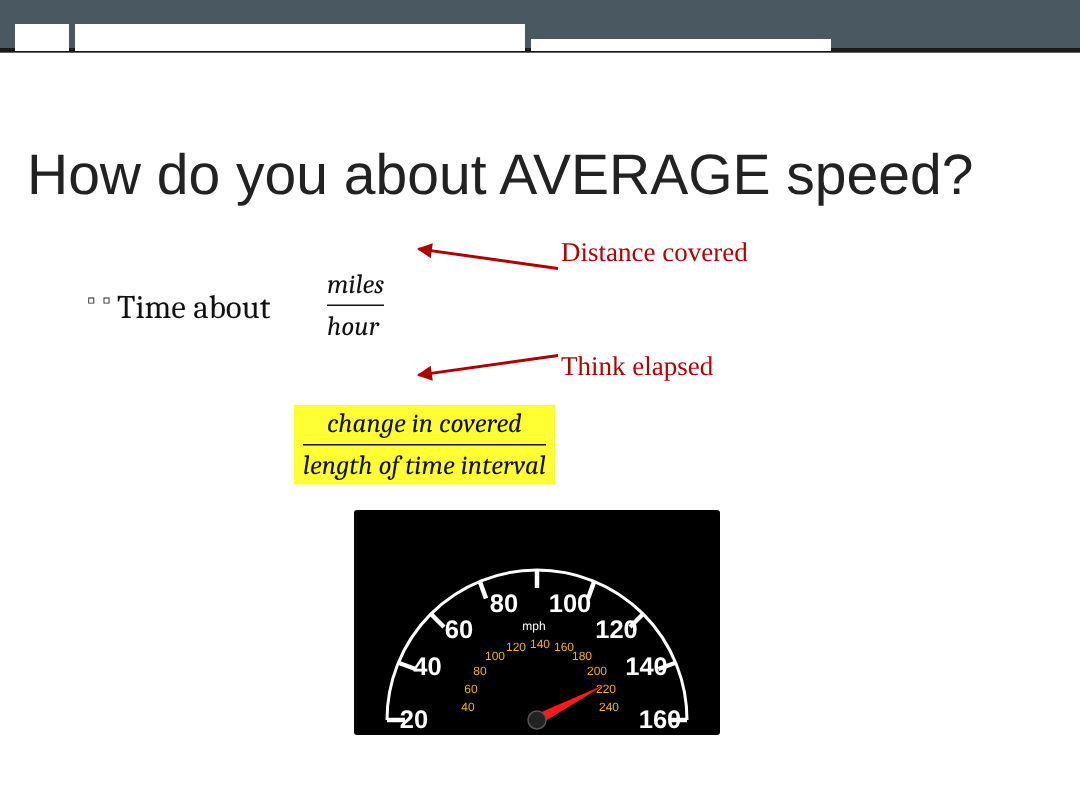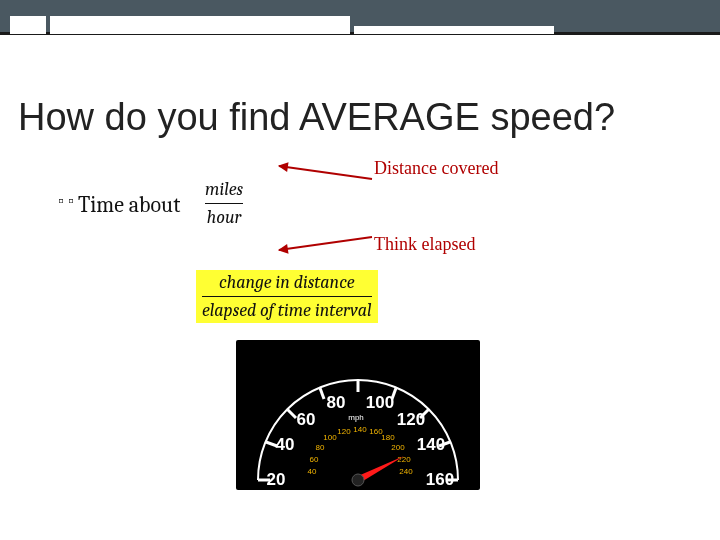--- a/index.html
+++ b/index.html
@@ -45,23 +45,22 @@
   .think {
     position: absolute;
     left: 78px;
     top: 192px;
     font-family: Cambria, Georgia, serif;
     font-size: 22px;
     color: #111;
   }
   .frac1 {
     position: absolute;
-    left: 205px;
+    left: 218px;
     top: 179px;
-    text-align: center;
     font-family: Cambria, Georgia, serif;
     font-style: italic;
     font-size: 18px;
     color: #111;
   }
   .frac1 .bar {
     display: block;
     height: 1px;
     background: #111;
     margin: 3px 0;
@@ -129,41 +128,41 @@
 </style>
 </head>
 <body>
 
 <div class="top-bar">
   <div class="top-seg" style="left:10px;width:36px"></div>
   <div class="top-seg" style="left:50px;width:300px"></div>
   <div class="top-seg" style="left:354px;width:200px;height:8px;top:26px"></div>
 </div>
 
-<div class="title">How do you find AVERAGE speed?</div>
+<div class="title">How do you about AVERAGE speed?</div>
 
 <div class="bullet-dot">▫
 ▫</div>
 <div class="think">Time about</div>
 
 <div class="frac1">
   <span>miles</span>
   <span class="bar"></span>
   <span>hour</span>
 </div>
 
 <div class="annot annot-top">Distance covered</div>
 <div class="annot annot-bot">Think elapsed</div>
 <div class="arrow arrow-top"></div>
 <div class="arrow arrow-bot"></div>
 
 <div class="frac2-wrap">
-  <span>change in distance</span>
+  <span>change in covered</span>
   <span class="bar"></span>
-  <span>elapsed of time interval</span>
+  <span>length of time interval</span>
 </div>
 
 <div class="gauge-wrap">
   <svg width="244" height="150" viewBox="0 0 244 150">
     <g transform="translate(122,140)">
 
       <path d="M -100 0 A 100 100 0 0 1 100 0" stroke="#fff" stroke-width="2" fill="none"></path>
 
       <g stroke="#fff" stroke-width="3">
         <line x1="-100" y1="0" x2="-88" y2="0"></line>

